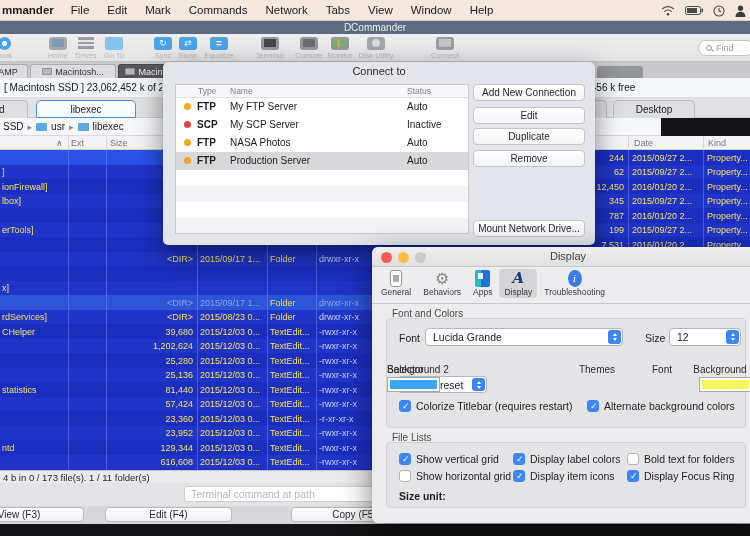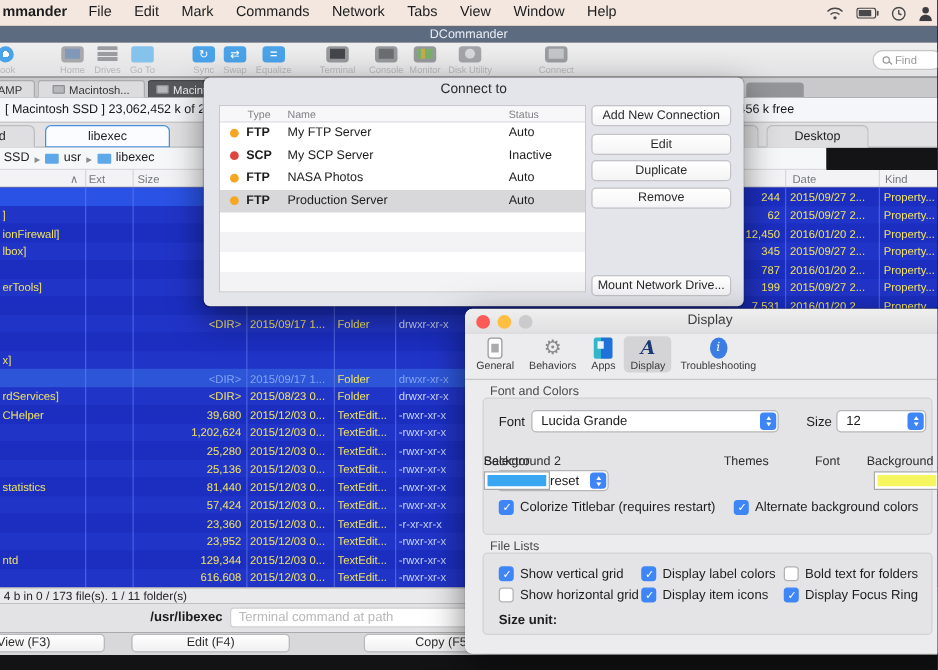--- a/index.html
+++ b/index.html
@@ -632,21 +632,20 @@
       <span class="vline" style="left:66px"></span>
       <span class="vline" style="left:141px"></span>
     </div>
   </div>
 
   <div class="status-bar">
     <span>4 b in 0 / 173 file(s).  1 / 11 folder(s)</span>
   </div>
 
   <div class="command-bar">
-    <span class="cmd-path">/usr/libexec</span>
     <input class="cmd-input" type="text" placeholder="Terminal command at path" style="">
   </div>
 
   <div class="fn-bar">
     <div class="fbtn even">
         <span>View (F3)</span>
       </div>
       <div class="fbtn odd">
         <span>Edit (F4)</span>
       </div>

